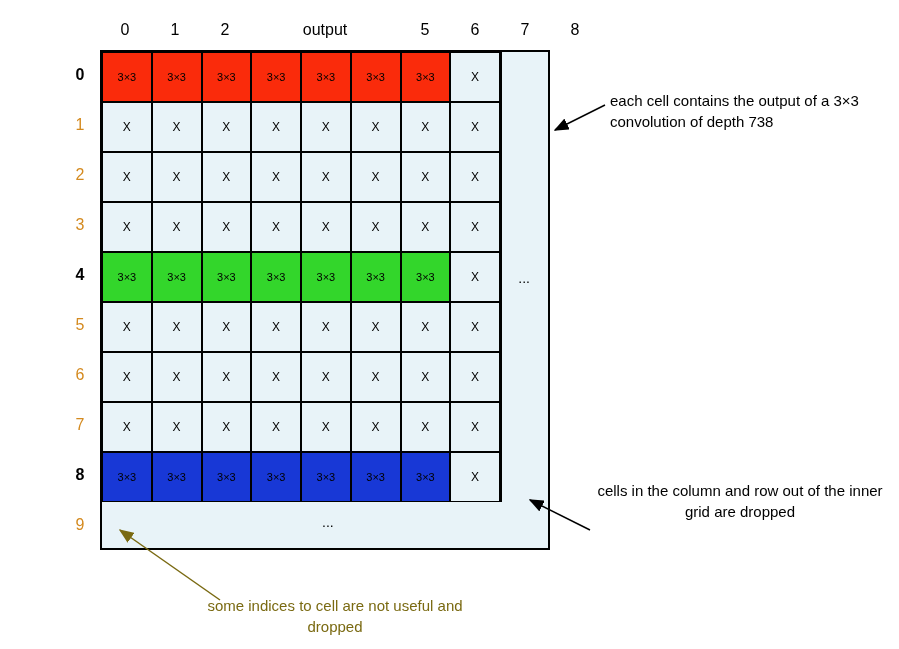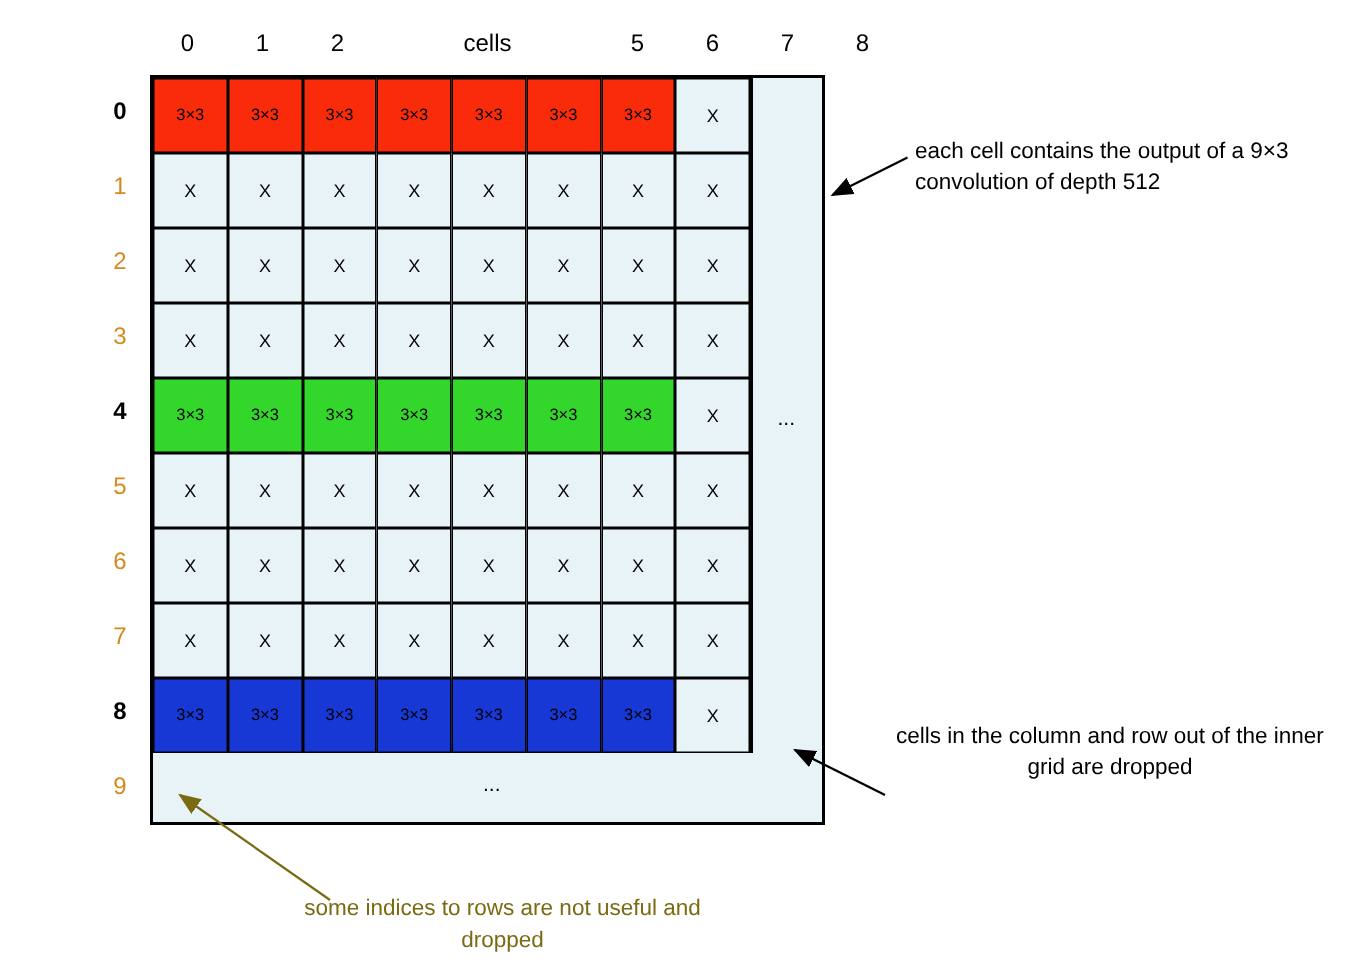--- a/index.html
+++ b/index.html
@@ -104,21 +104,21 @@
 </style>
 </head>
 <body>
 
 <div class="diagram">
 
   <div class="col-headers" id="colHeaders">
       <div class="col-header">0</div>
       <div class="col-header">1</div>
       <div class="col-header">2</div>
-      <div class="col-header wide">cells</div>
+      <div class="col-header wide">output</div>
       <div class="col-header">5</div>
       <div class="col-header">6</div>
       <div class="col-header">7</div>
       <div class="col-header">8</div>
     </div>
 
   <div class="grid-wrap">
     <div class="row-headers" id="rowHeaders">
         <div class="row-header bold">0</div>
         <div class="row-header orange">1</div>
@@ -226,23 +226,23 @@
               <div class="cell">X</div>
             </div>
           </div>
       </div>
       <span class="ellipsis ell-right">...</span>
       <span class="ellipsis ell-bottom">...</span>
     </div>
   </div>
 </div>
 
-<div class="annotation anno-right1">each cell contains the output of a 9×3 convolution of depth 512</div>
+<div class="annotation anno-right1">each cell contains the output of a 3×3 convolution of depth 738</div>
 <div class="annotation anno-right2">cells in the column and row out of the inner grid are dropped</div>
-<div class="annotation anno-bottom">some indices to rows are not useful and dropped</div>
+<div class="annotation anno-bottom">some indices to cell are not useful and dropped</div>
 
 <svg class="arrow" style="left:0;top:0;width:899px;height:649px">
   <defs>
     <marker id="arrowhead" markerWidth="10" markerHeight="8" refX="9" refY="4" orient="auto">
       <polygon points="0 0, 10 4, 0 8" fill="#000"></polygon>
     </marker>
     <marker id="arrowhead-olive" markerWidth="10" markerHeight="8" refX="9" refY="4" orient="auto">
       <polygon points="0 0, 10 4, 0 8" fill="#7a6a12"></polygon>
     </marker>
   </defs>

